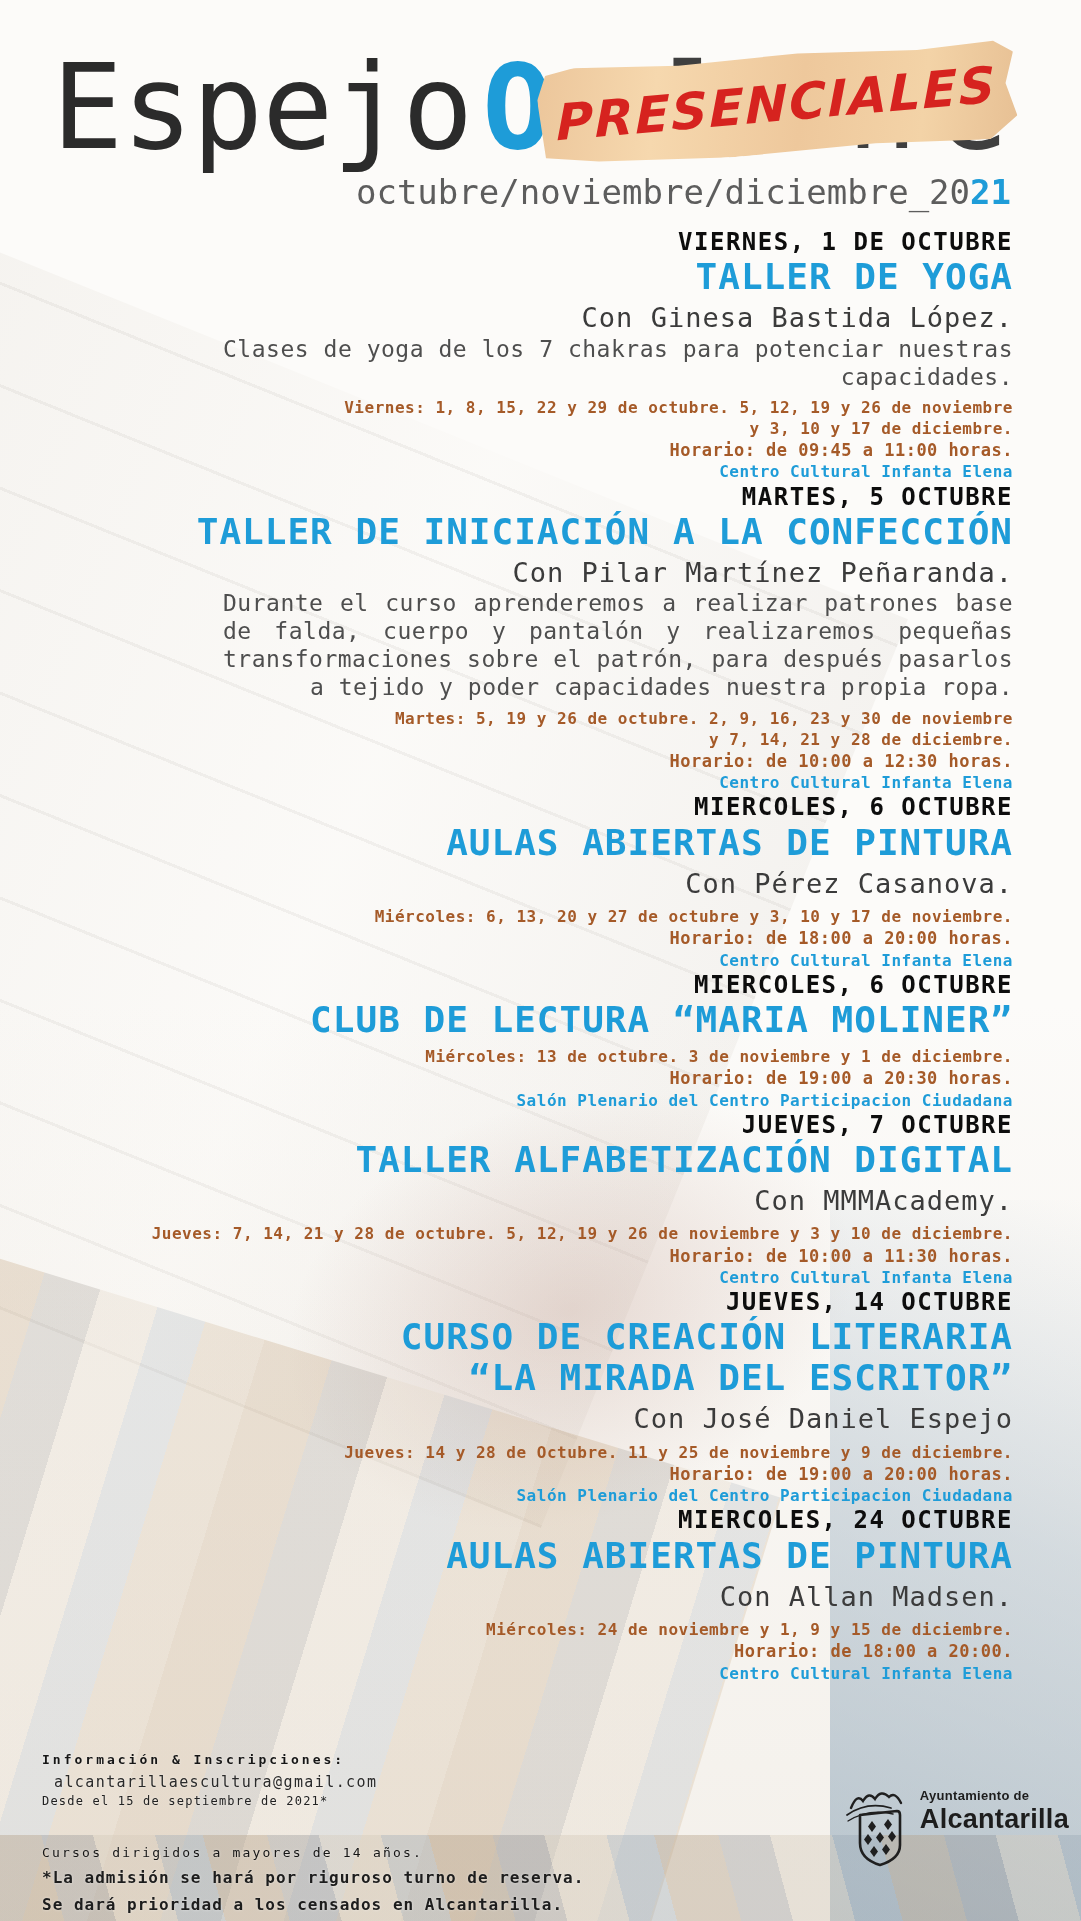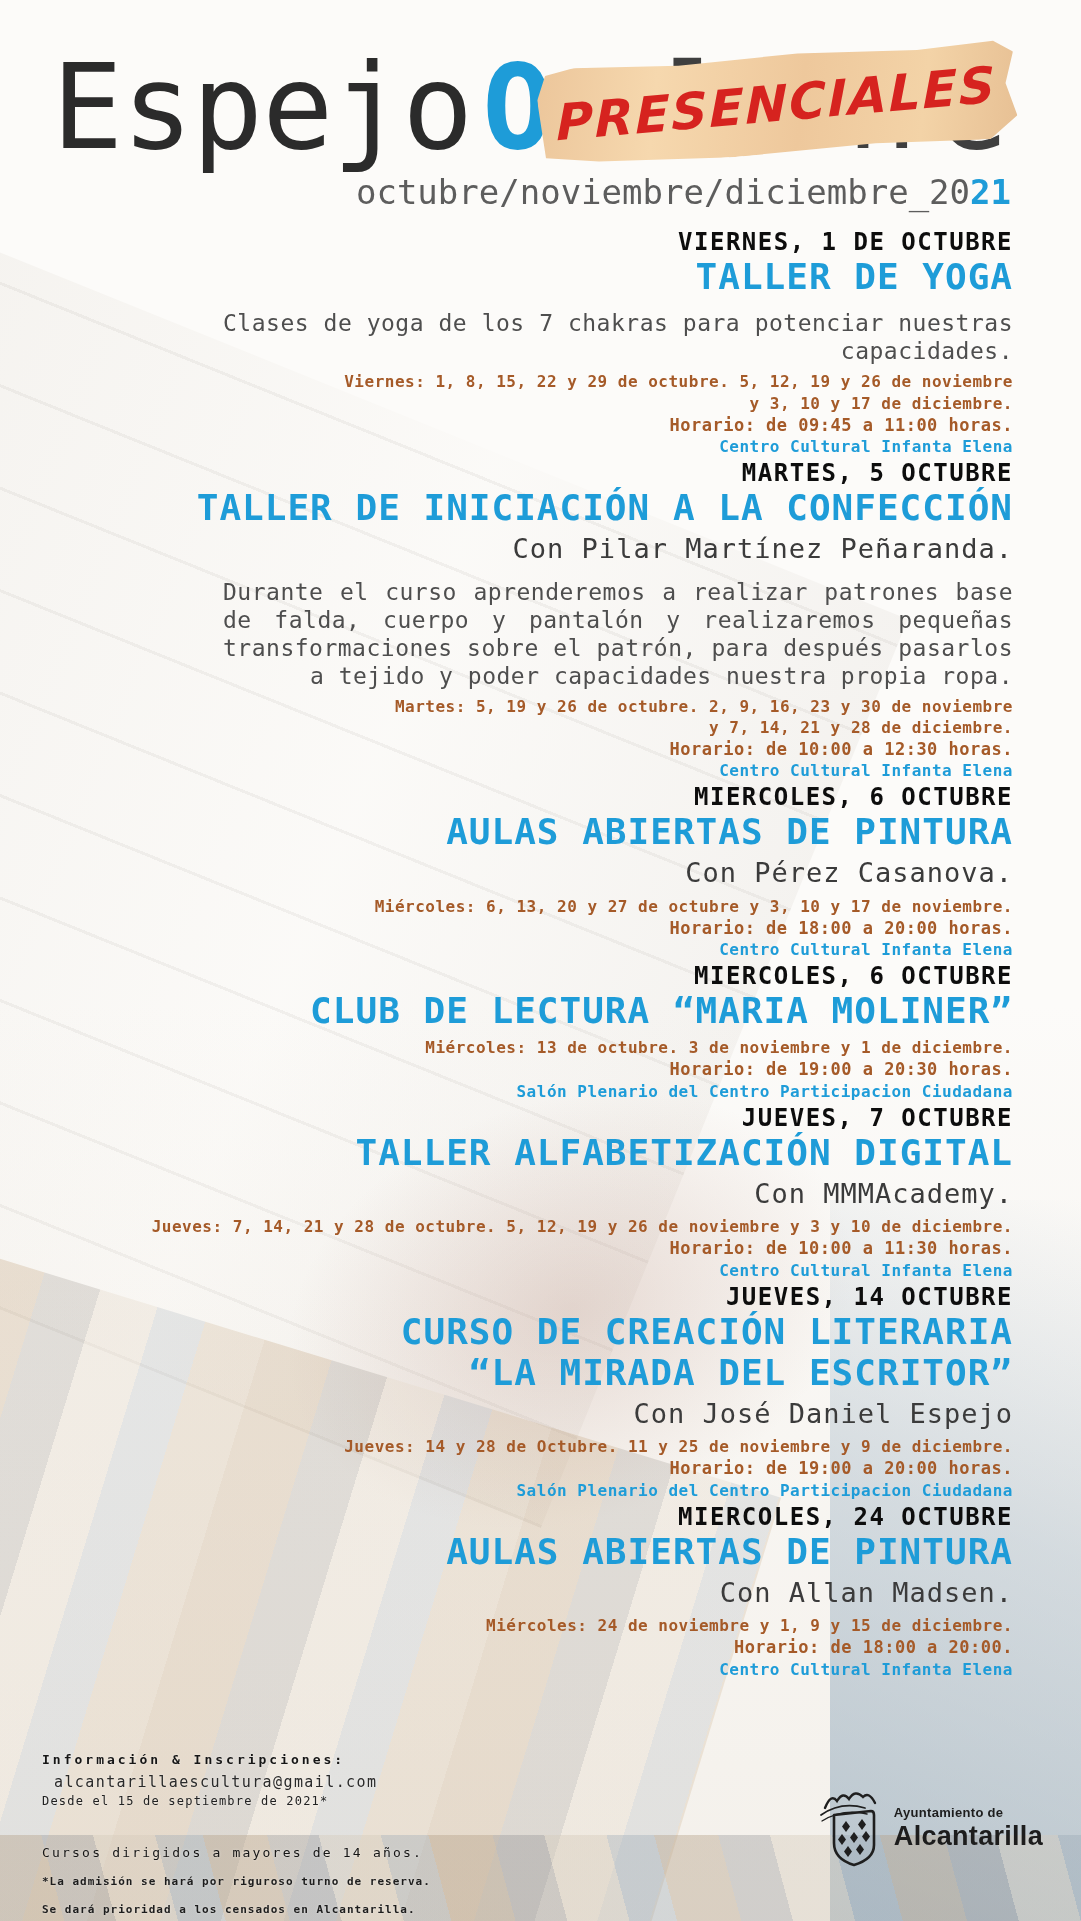--- a/index.html
+++ b/index.html
@@ -72,38 +72,38 @@
   main {
     position:relative; z-index:2; margin-top:16px; height:1452px;
     padding:0 68px 0 60px; box-sizing:border-box;
     display:flex; flex-direction:column; justify-content:space-between;
   }
   .course { text-align:right; }
   .day   { margin:0; font-size:24px; line-height:1.18; font-weight:bold; color:#0d0d0d; letter-spacing:1.5px; }
   .ctitle{ margin:0; font-size:36px; line-height:1.14; font-weight:bold; color:var(--accent-blue,#1E9CD8); letter-spacing:1px; white-space:pre-line; }
   .instructor { margin:5px 0 0; font-size:27px; line-height:1.2; color:#3b3b3b; letter-spacing:1px; }
   .desc {
-    margin:12px 0 2px auto; max-width:790px;
+    margin:0 0 2px auto; max-width:790px;
     font-size:23px; line-height:1.22; color:#4e4e4e; letter-spacing:.5px;
     text-align:justify; text-align-last:right;
   }
   .dates { margin:6px 0 0; font-size:16px; line-height:1.32; font-weight:bold; color:var(--date-orange,#A55A28); letter-spacing:.5px; white-space:pre-line; }
   .schedule { margin:0; font-size:17px; line-height:1.32; font-weight:bold; color:var(--date-orange,#A55A28); letter-spacing:.5px; }
   .location { margin:0; font-size:16px; line-height:1.32; font-weight:bold; color:var(--accent-blue,#1E9CD8); letter-spacing:.5px; }
   
   footer { position:absolute; inset:0; z-index:2; pointer-events:none; }
   footer > div { pointer-events:auto; }
   .info-block { position:absolute; left:42px; top:1752px; text-shadow:0 0 3px rgba(255,255,255,.55); }
   .info-heading { font-size:13px; font-weight:bold; letter-spacing:3px; color:#161616; }
   .email { margin-top:6px; font-size:15px; letter-spacing:1.4px; color:#2a2a2a; cursor:pointer;margin-left:12px; }
   .avail { margin-top:3px; font-size:12px; letter-spacing:1.2px; color:#222; }
   .notes-block { position:absolute; left:42px; top:1845px; text-shadow:0 0 3px rgba(255,255,255,.5); }
   .age-note { font-size:13px; letter-spacing:2.2px; color:#161616; }
-  .small-note { margin-top:15px; font-size:11px; font-weight:bold; letter-spacing:1px; color:#1d1d1d; }
-  .logo { position:absolute; right:38px; top:1788px; display:flex; align-items:center; gap:13px; }
+  .small-note { margin-top:8px; font-size:16px; font-weight:bold; letter-spacing:1px; color:#1d1d1d; }
+  .logo { position:absolute; right:12px; top:1788px; display:flex; align-items:flex-start; gap:13px; }
   .logo svg { display:block; }
   .logo-text { font-family:"Liberation Sans", sans-serif; color:#1d1d1d; text-align:left; }
   .org-top  { font-size:13px; font-weight:600; letter-spacing:.3px; }
   .org-name { font-size:27px; font-weight:bold; letter-spacing:.3px; margin-top:1px; }
 </style>
 </head>
 <body>
 
 <div class="poster">
 
@@ -123,20 +123,21 @@
         <span class="tape-text">PRESENCIALES</span>
       </div>
     </div>
     <div class="subtitle"><span>octubre/noviembre/diciembre_20</span><span class="yr">21</span></div>
   </header>
 
   <main id="course-list">
       <section class="course">
       <h2 class="day">VIERNES, 1 DE OCTUBRE</h2>
       <h3 class="ctitle">TALLER DE YOGA</h3>
+      <p class="instructor">Con Ginesa Bastida López.</p>
       <p class="desc">Clases de yoga de los 7 chakras para potenciar nuestras capacidades.</p>
       <p class="dates">Viernes: 1, 8, 15, 22 y 29 de octubre. 5, 12, 19 y 26 de noviembre
 y 3, 10 y 17 de diciembre.</p>
       <p class="schedule">Horario: de 09:45 a 11:00 horas.</p>
       <p class="location">Centro Cultural Infanta Elena</p>
     </section>
       <section class="course">
       <h2 class="day">MARTES, 5 OCTUBRE</h2>
       <h3 class="ctitle">TALLER DE INICIACIÓN A LA CONFECCIÓN</h3>
       <p class="instructor">Con Pilar Martínez Peñaranda.</p>

